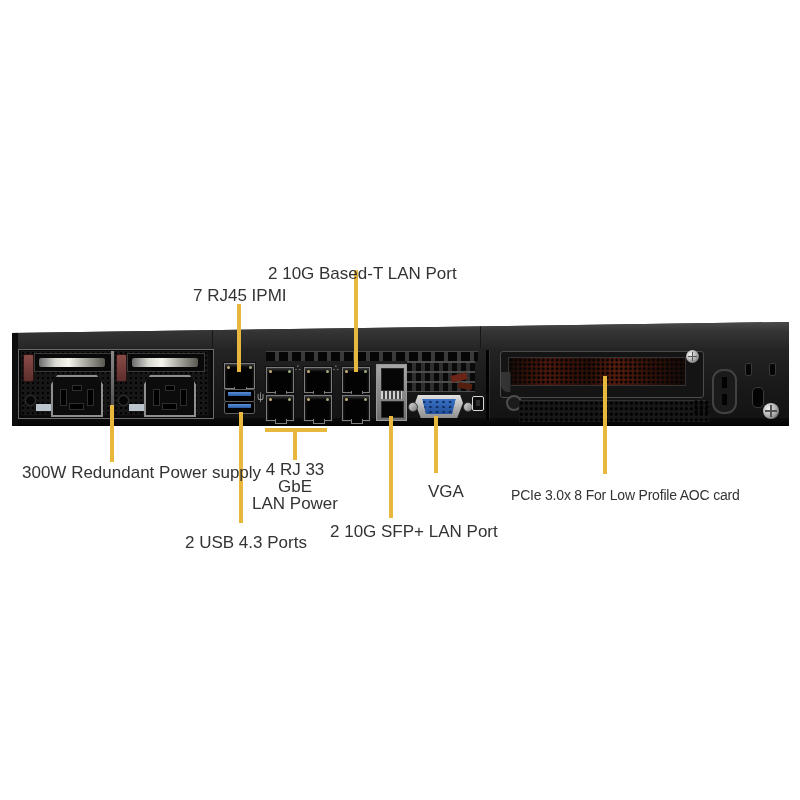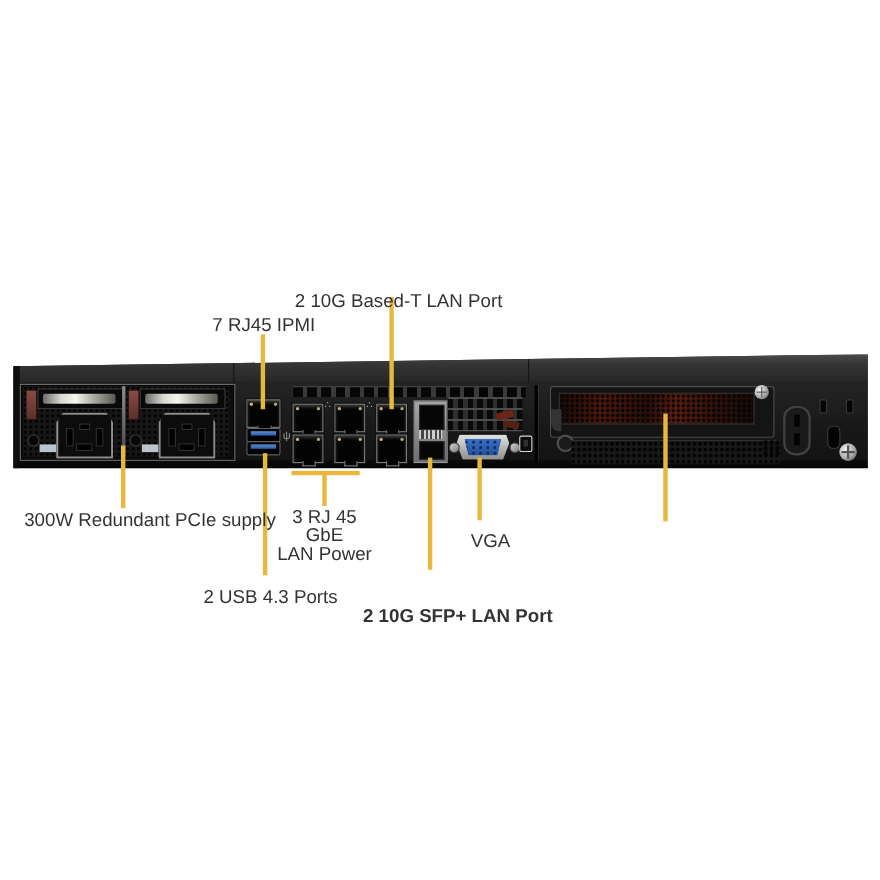--- a/index.html
+++ b/index.html
@@ -264,23 +264,24 @@
     <div class="cline" style="left:110px;top:405px;height:57px;"></div>
     <div class="cline" style="left:239px;top:412px;height:111px;"></div>
     <div class="chline" style="left:265px;top:428px;width:62px;"></div>
     <div class="cline" style="left:293px;top:430px;height:30px;"></div>
     <div class="cline" style="left:389px;top:416px;height:102px;"></div>
     <div class="cline" style="left:434px;top:416px;height:57px;"></div>
     <div class="cline" style="left:603px;top:376px;height:98px;"></div>
 
     <div class="lbl" style="left:268px;top:248px;margin-top:17px;">2 10G Based-T LAN Port</div>
     <div class="lbl" style="left:193px;top:287px;">7 RJ45 IPMI</div>
-    <div class="lbl" style="left:22px;top:464px;">300W Redundant PCIe supply</div>
+    <div class="lbl" style="left:22px;top:464px;">300W Redundant Power supply</div>
     <div class="lbl lbl-center" style="left:248px;top:461px;width:94px;">
-      <span>3 RJ 45 GbE</span><br>
+      <span>4 RJ 33 GbE</span><br>
       <span>LAN Power</span>
     </div>
     <div class="lbl" style="left:185px;top:534px;">2 USB 4.3 Ports</div>
-    <div class="lbl" style="left:330px;top:551px;font-weight:bold;">2 10G SFP+ LAN Port</div>
+    <div class="lbl" style="left:330px;top:523px;">2 10G SFP+ LAN Port</div>
     <div class="lbl" style="left:428px;top:483px;">VGA</div>
+    <div class="lbl lbl-small" style="left:511px;top:487px;">PCIe 3.0x 8 For Low Profile AOC card</div>
   </div>
 
 </div>
 
 </body></html>

